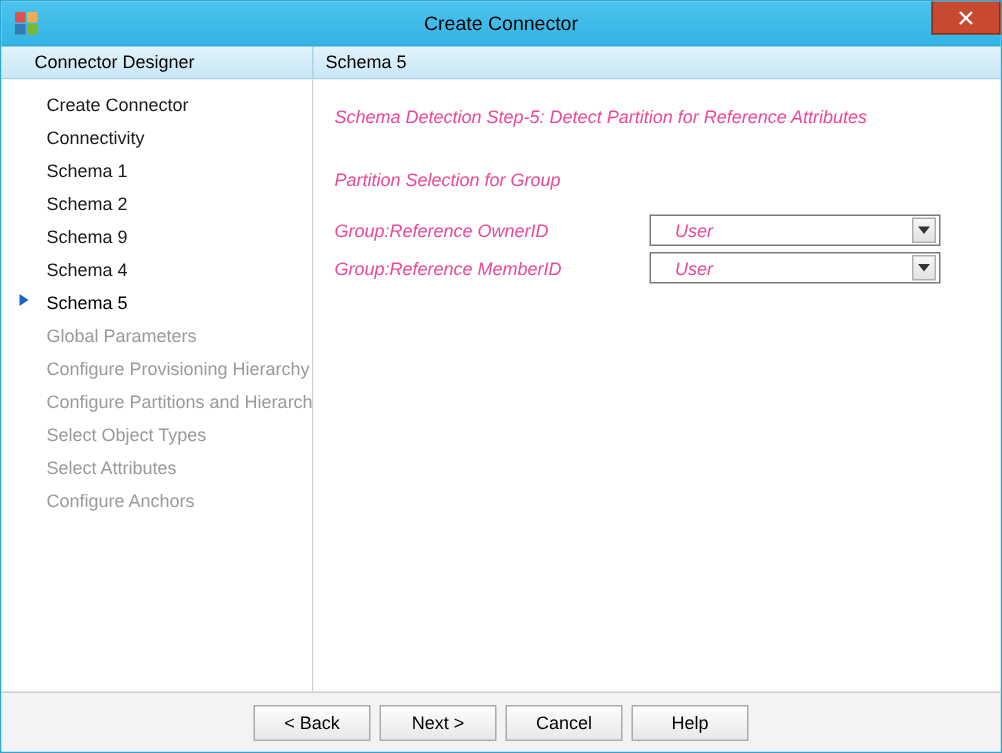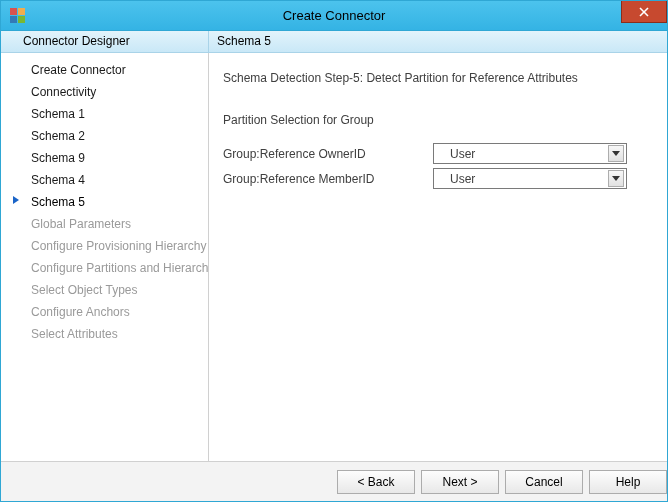--- a/index.html
+++ b/index.html
@@ -113,22 +113,23 @@
     font-weight: 400;
   }
   .side-item.disabled {
     color: #9a9a9a;
     cursor: default;
   }
   .content {
     flex: 1;
     padding: 18px 14px 10px 14px;
     background: #fff;
-    color: #404040;
+    color: #ec4899;
     overflow: auto;
+    font-style: italic;
   }
   .content .step-desc {
     margin-bottom: 28px;
   }
   .content .section-title {
     margin-bottom: 16px;
   }
   .field-row {
     display: flex;
     align-items: center;
@@ -162,22 +163,22 @@
     border-left:4px solid transparent;
     border-right:4px solid transparent;
     border-top:5px solid #333;
   }
   .footer {
     height: 40px;
     border-top: 1px solid #d0d0d0;
     background: #f3f3f3;
     display: flex;
     align-items: center;
-    justify-content: flex-end;
-    padding: 0 0;
+    justify-content: center;
+    padding: 0 22px;
     gap: 6px;
   }
   .btn {
     width: 78px;
     height: 24px;
     background: linear-gradient(#fdfdfd,#e8e8e8);
     border: 1px solid #acacac;
     font-family: inherit;
     font-size: 12px;
     cursor: pointer;
@@ -217,22 +218,22 @@
       <div class="side-item"><span>Connectivity</span></div>
       <div class="side-item"><span>Schema 1</span></div>
       <div class="side-item"><span>Schema 2</span></div>
       <div class="side-item"><span>Schema 9</span></div>
       <div class="side-item"><span>Schema 4</span></div>
       <div class="side-item active"><span>Schema 5</span></div>
       <div class="side-item disabled"><span>Global Parameters</span></div>
       <div class="side-item disabled"><span>Configure Provisioning Hierarchy</span></div>
       <div class="side-item disabled"><span>Configure Partitions and Hierarchies</span></div>
       <div class="side-item disabled"><span>Select Object Types</span></div>
+      <div class="side-item disabled"><span>Select Attributes</span></div>
       <div class="side-item disabled"><span>Configure Anchors</span></div>
-      <div class="side-item disabled"><span>Select Attributes</span></div>
     </div>
 
     <div class="content">
       <div class="step-desc">Schema Detection Step-5: Detect Partition for Reference Attributes</div>
       <div class="section-title">Partition Selection for Group</div>
 
       <div class="field-row">
         <div class="field-label">Group:Reference OwnerID</div>
         <div class="dropdown">
           <span>User</span>

